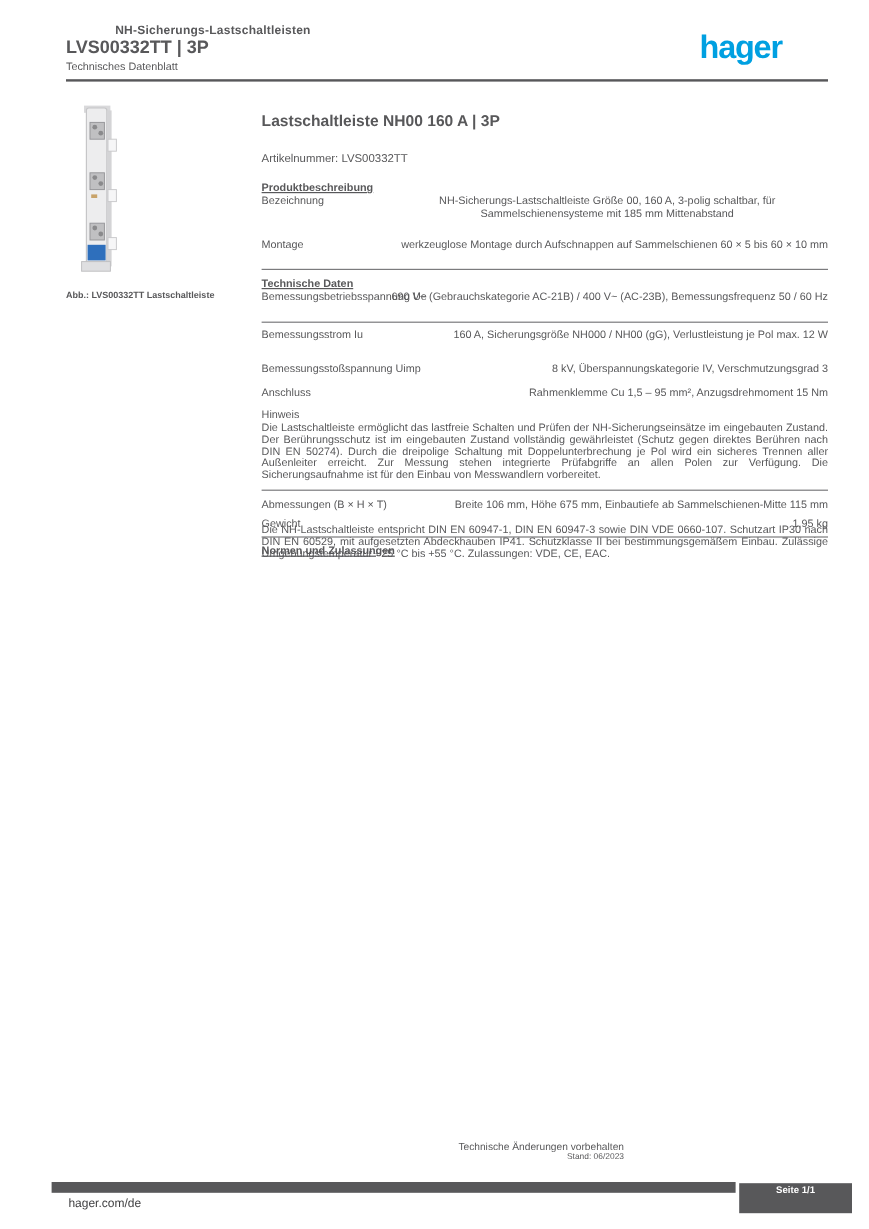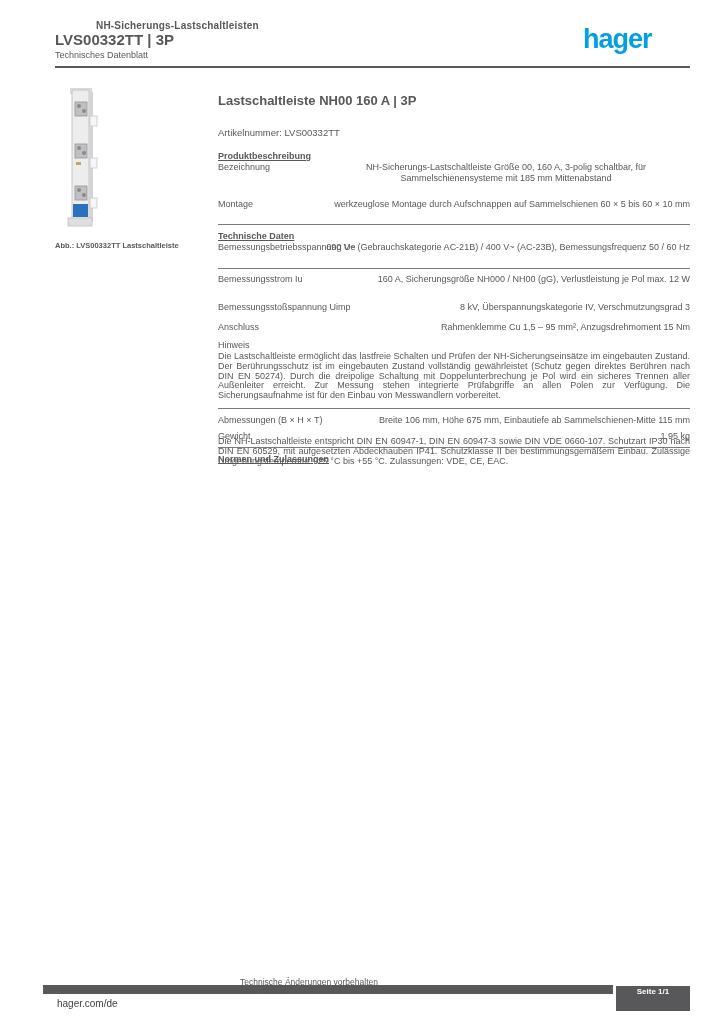--- a/index.html
+++ b/index.html
@@ -23,23 +23,23 @@
   .sec-head{left:218px;font-size:9px;font-weight:bold;text-decoration:underline;}
   .row{left:218px;width:472px;}
   .row .lbl{position:absolute;left:0;top:0;font-size:9px;white-space:nowrap;}
   .row .val{position:absolute;right:0;top:0;font-size:9px;line-height:11px;text-align:center;max-width:368px;}
   .row .val.wide{max-width:420px;}
   .para{left:218px;width:472px;font-size:9px;line-height:9.8px;text-align:justify;}
   .divider{left:218px;width:472px;height:1px;background:#7b7b7d;}
   
   .f-bar{left:43px;top:985px;width:570px;height:9px;background:#58585a;}
   .f-link{left:57px;top:998px;font-size:10px;color:#3f3f41;text-decoration:none;}
-  .f-mid{left:240px;top:977px;width:280px;text-align:left;font-size:8.5px;line-height:10px;}
+  .f-mid{left:240px;top:950px;width:280px;text-align:right;font-size:8.5px;line-height:10px;}
   .f-mid .tiny{font-size:7px;}
-  .f-badge{left:616px;top:986px;width:74px;height:25px;background:#58585a;color:#ffffff;
+  .f-badge{left:616px;top:986px;width:94px;height:25px;background:#58585a;color:#ffffff;
            text-align:center;font-size:8px;line-height:12px;font-weight:bold;}
 </style>
 </head>
 <body>
 
 <div class="abs hdr-line1">NH-Sicherungs-Lastschaltleisten</div>
 <div class="abs hdr-line2">LVS00332TT | 3P</div>
 <div class="abs hdr-line3">Technisches Datenblatt</div>
 <div class="abs logo">hager</div>
 <div class="abs hdr-rule"></div>

